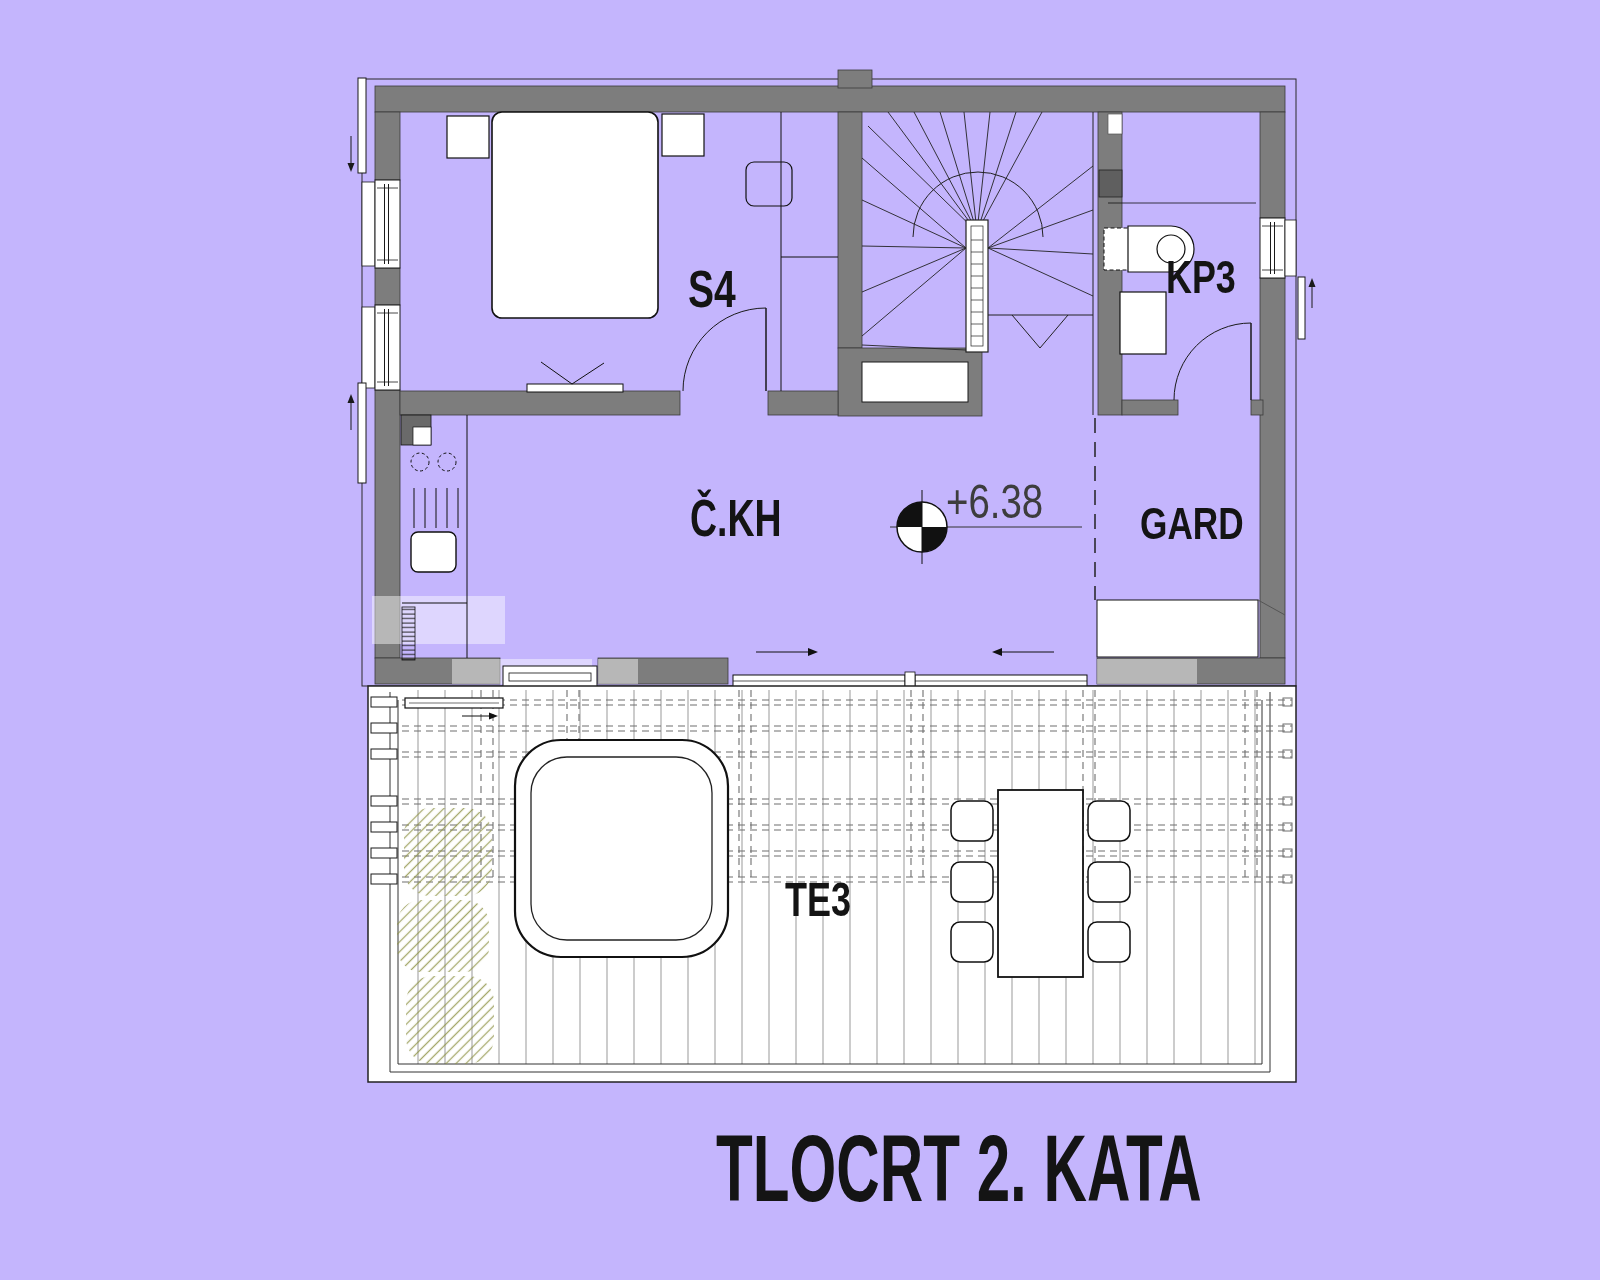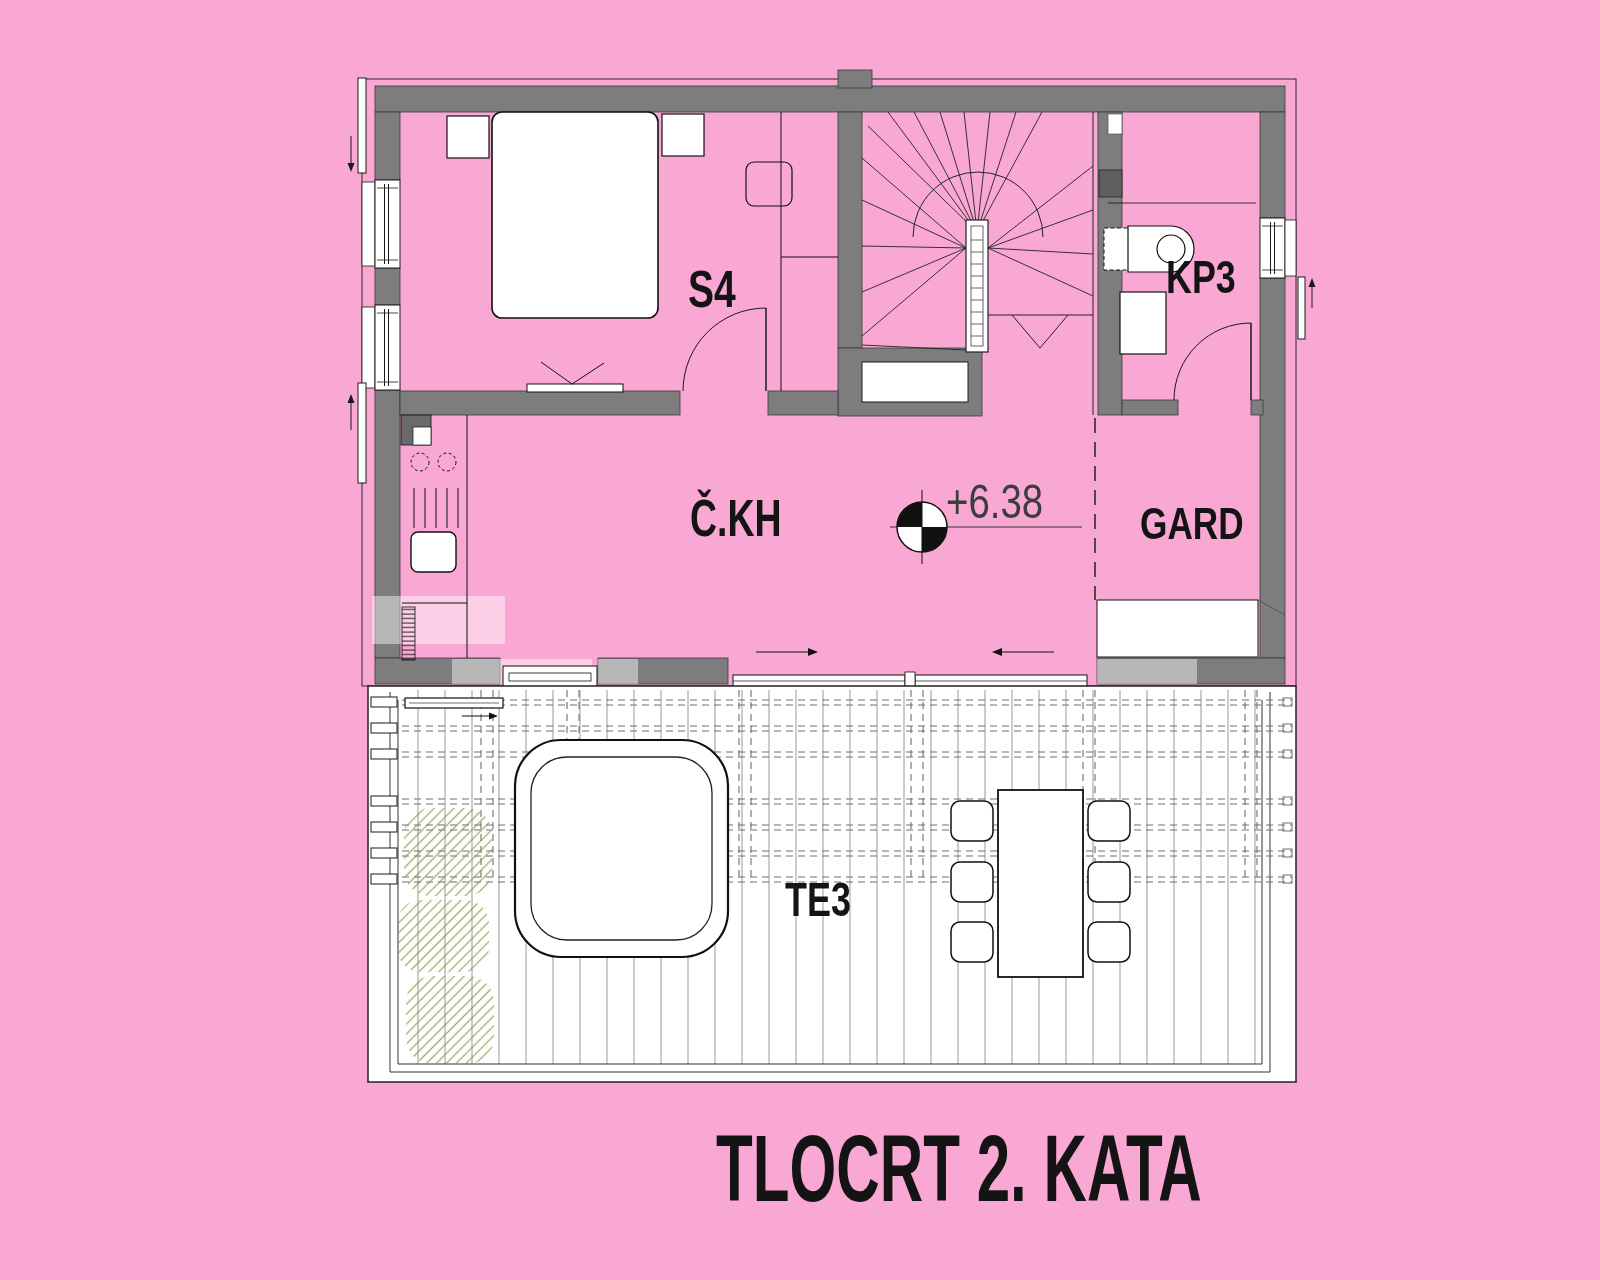--- a/index.html
+++ b/index.html
@@ -1,17 +1,17 @@
 <!DOCTYPE html>
 <html><head>
 <meta charset="utf-8">
 <style>
   html,body{margin:0;padding:0;background:#ffffff;}
   .canvas{
-    position:relative;width:1600px;height:1280px;background:#f9a8d4;overflow:hidden;
+    position:relative;width:1600px;height:1280px;background:#c4b5fd;overflow:hidden;
     font-family:"Liberation Sans",sans-serif;
   }
   .plan-svg{position:absolute;left:0;top:0;}
   .label{
     position:absolute;white-space:nowrap;color:#141414;line-height:1;
     transform-origin:left top;font-family:"Liberation Sans",sans-serif;
   }
   .label.bold{font-weight:bold;}
   .label.thin{font-weight:normal;color:#3d3d3d;}
 </style>

